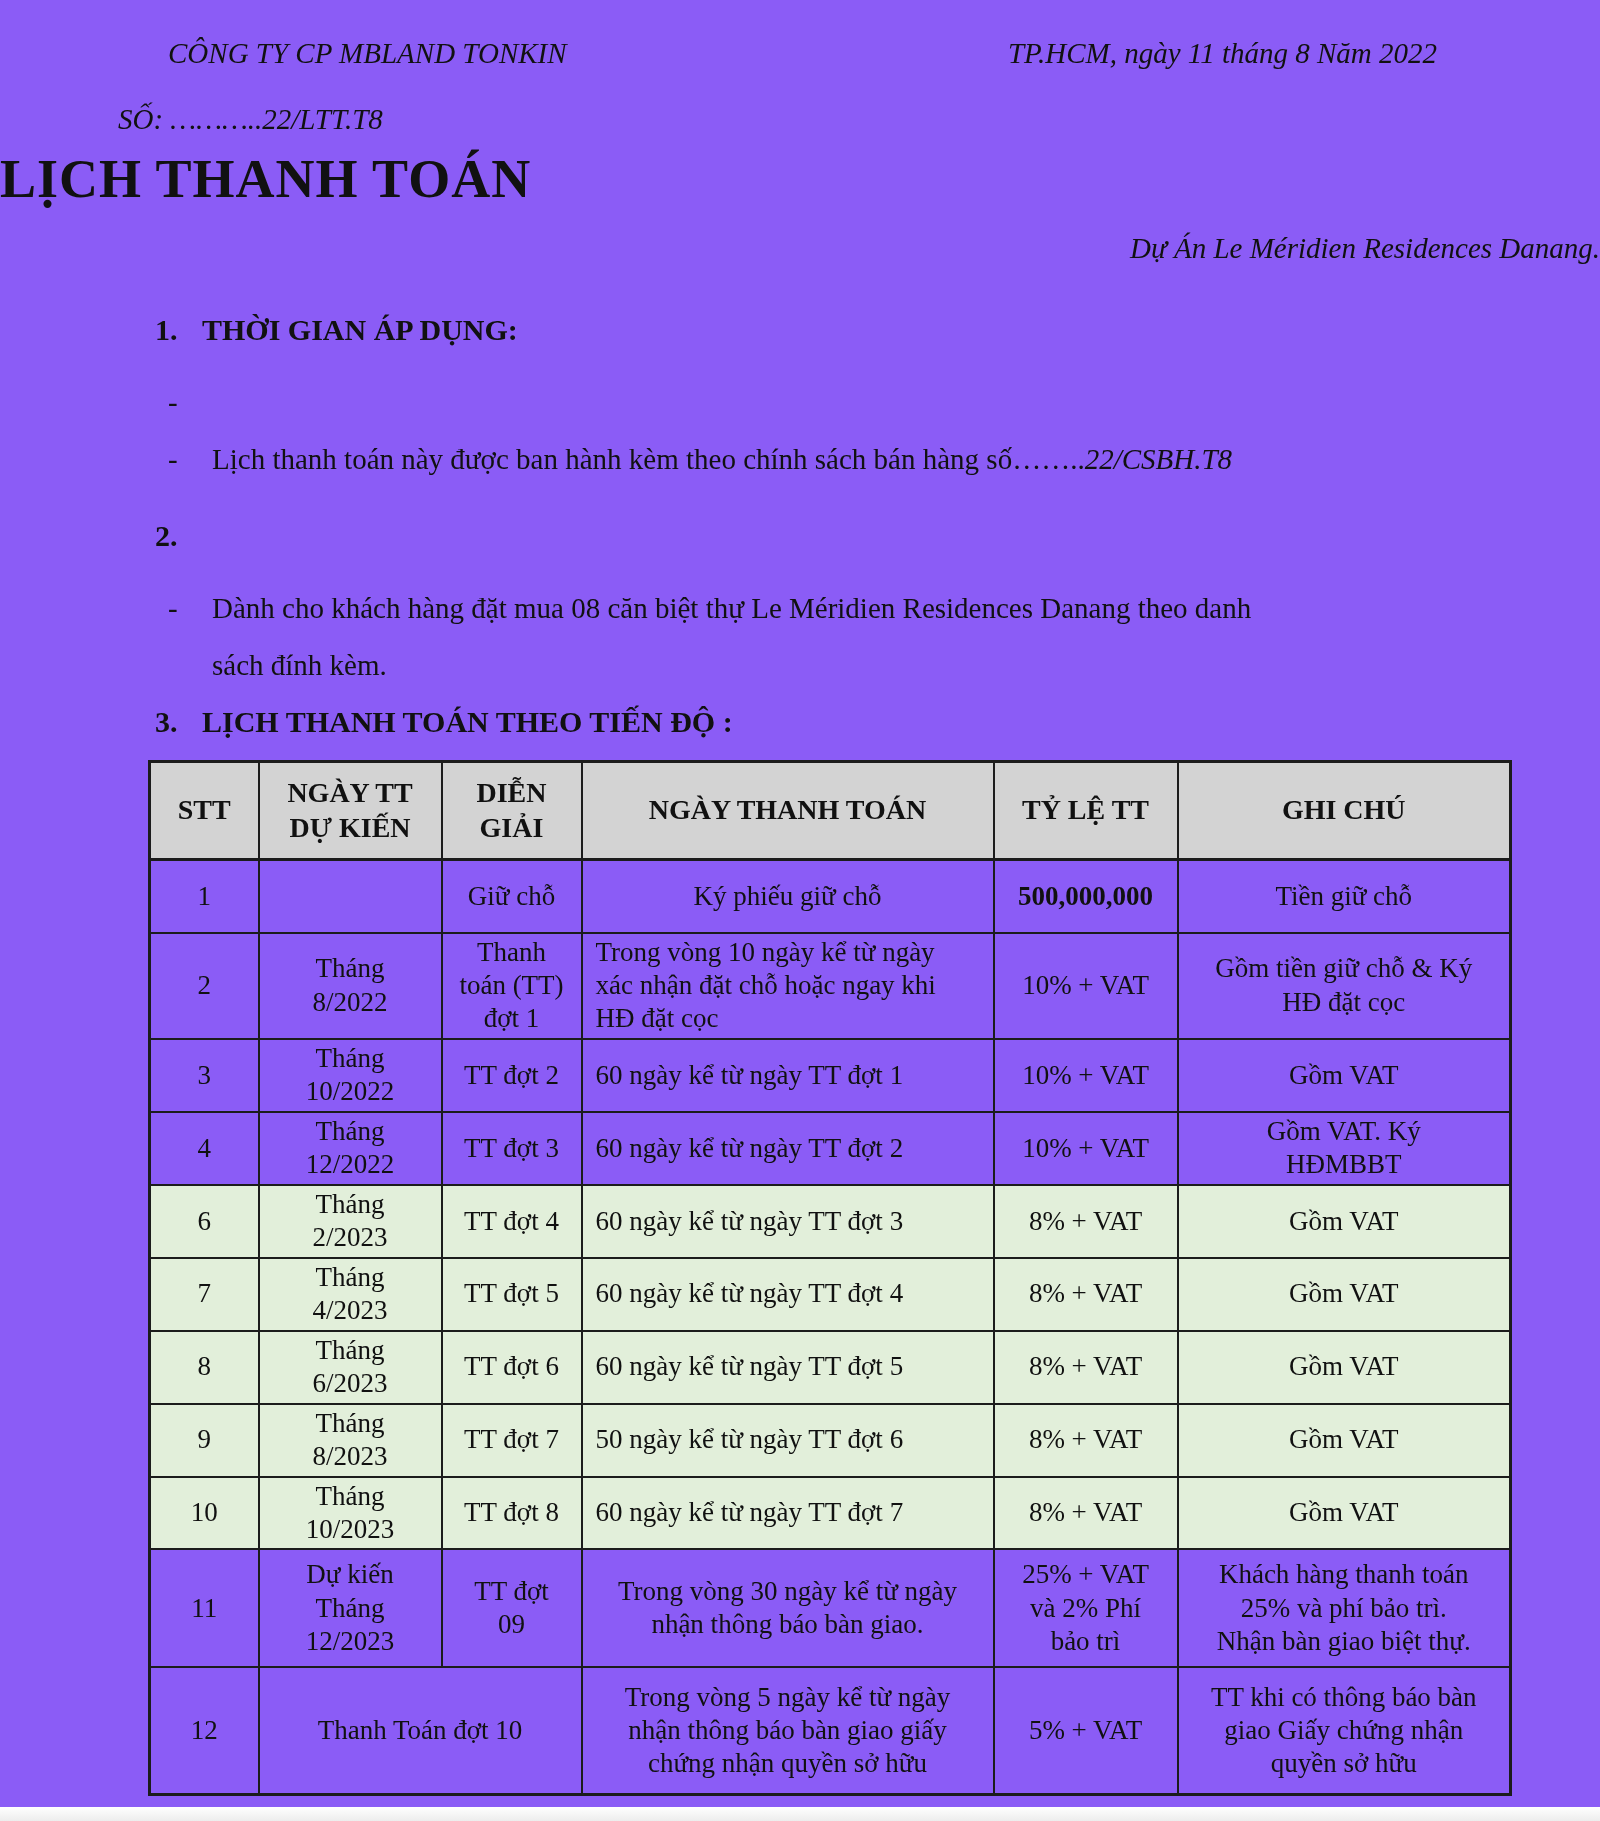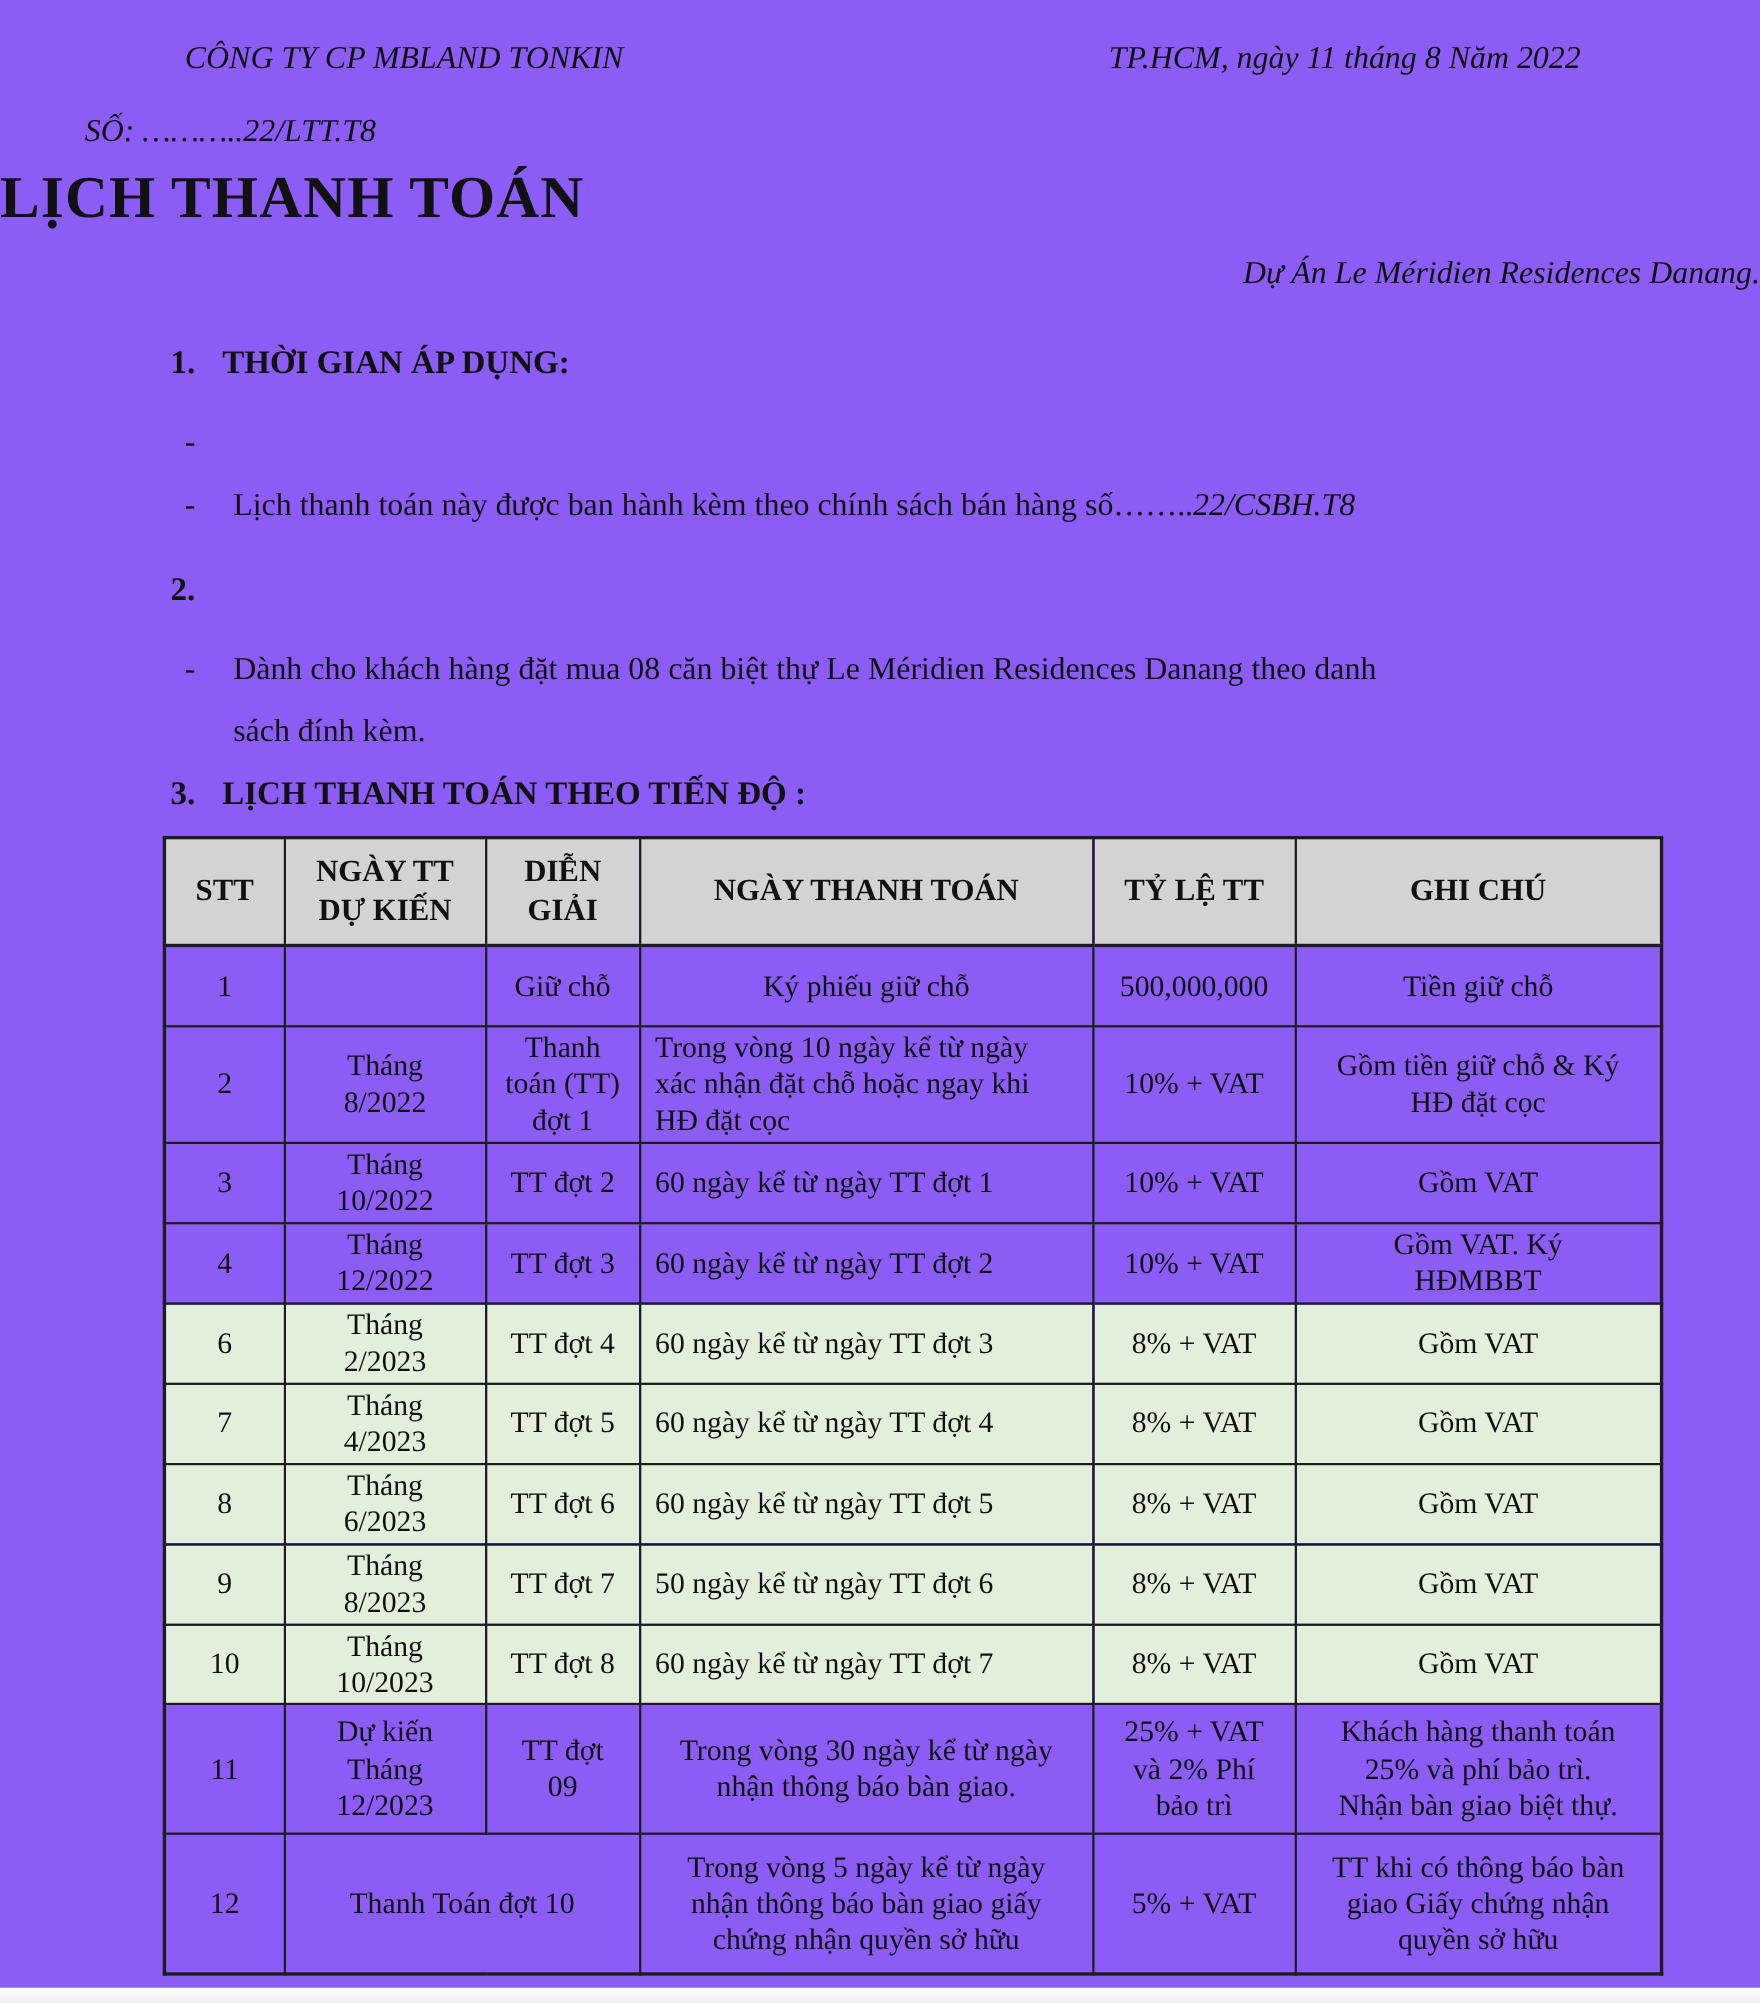--- a/index.html
+++ b/index.html
@@ -3,21 +3,21 @@
 <meta charset="utf-8">
 <style>
   html,body{margin:0;padding:0;background:#ffffff;}
   .page{
     position:relative;width:1600px;height:1821px;background:#8b5cf6;
     font-family:"Liberation Serif",serif;color:#111111;overflow:hidden;
   }
   
   .doc-header{display:flex;justify-content:space-between;align-items:flex-start;
     padding:34px 163px 0 168px;font-style:italic;font-size:29px;line-height:38px;}
-  .doc-number{padding-left:77px;margin-top:28px;font-style:italic;font-size:29px;line-height:38px;}
+  .doc-number{padding-left:118px;margin-top:28px;font-style:italic;font-size:29px;line-height:38px;}
   .title{margin-top:16px;text-align:left;font-size:54px;font-weight:bold;letter-spacing:1px;line-height:50px;}
   .subtitle{margin-top:26px;text-align:right;font-style:italic;font-size:29px;line-height:36px;}
   
   .section-heading{display:flex;padding-left:155px;margin-top:44px;
     font-weight:bold;font-size:30px;line-height:40px;}
   .section-heading .num{width:47px;flex:0 0 47px;}
   .bullet{display:flex;padding-left:168px;font-size:29px;line-height:57px;}
   .bullet .dash{width:44px;flex:0 0 44px;}
   .bullet .btext{max-width:1080px;}
   .bullet .btext i{font-style:italic;}
@@ -34,21 +34,21 @@
   .pay-table th,.pay-table td{
     border:2px solid var(--border,#1c1c1c);
     text-align:center;vertical-align:middle;
     white-space:pre-line;padding:2px 8px;line-height:1.24;
     overflow:hidden;
   }
   .pay-table thead tr{height:98px;}
   .pay-table th{background:var(--header-bg,#d3d3d3);font-weight:bold;font-size:28px;border-bottom-width:3px;}
   .pay-table tr.hl td{background:var(--hl-bg,#e2efda);}
   .pay-table td.ta-left{text-align:left;padding-left:13px;}
-  .pay-table td.bold{font-weight:normal;margin-left:41px;}
+  .pay-table td.bold{font-weight:bold;margin-left:41px;}
   .bottom-strip{position:absolute;left:0;right:0;bottom:0;height:14px;
     background:linear-gradient(to bottom,#ffffff,#ededed);}
 </style>
 </head>
 <body>
 
 <div class="page">
 
   <div class="doc-header">
     <span>CÔNG TY CP MBLAND TONKIN</span>

